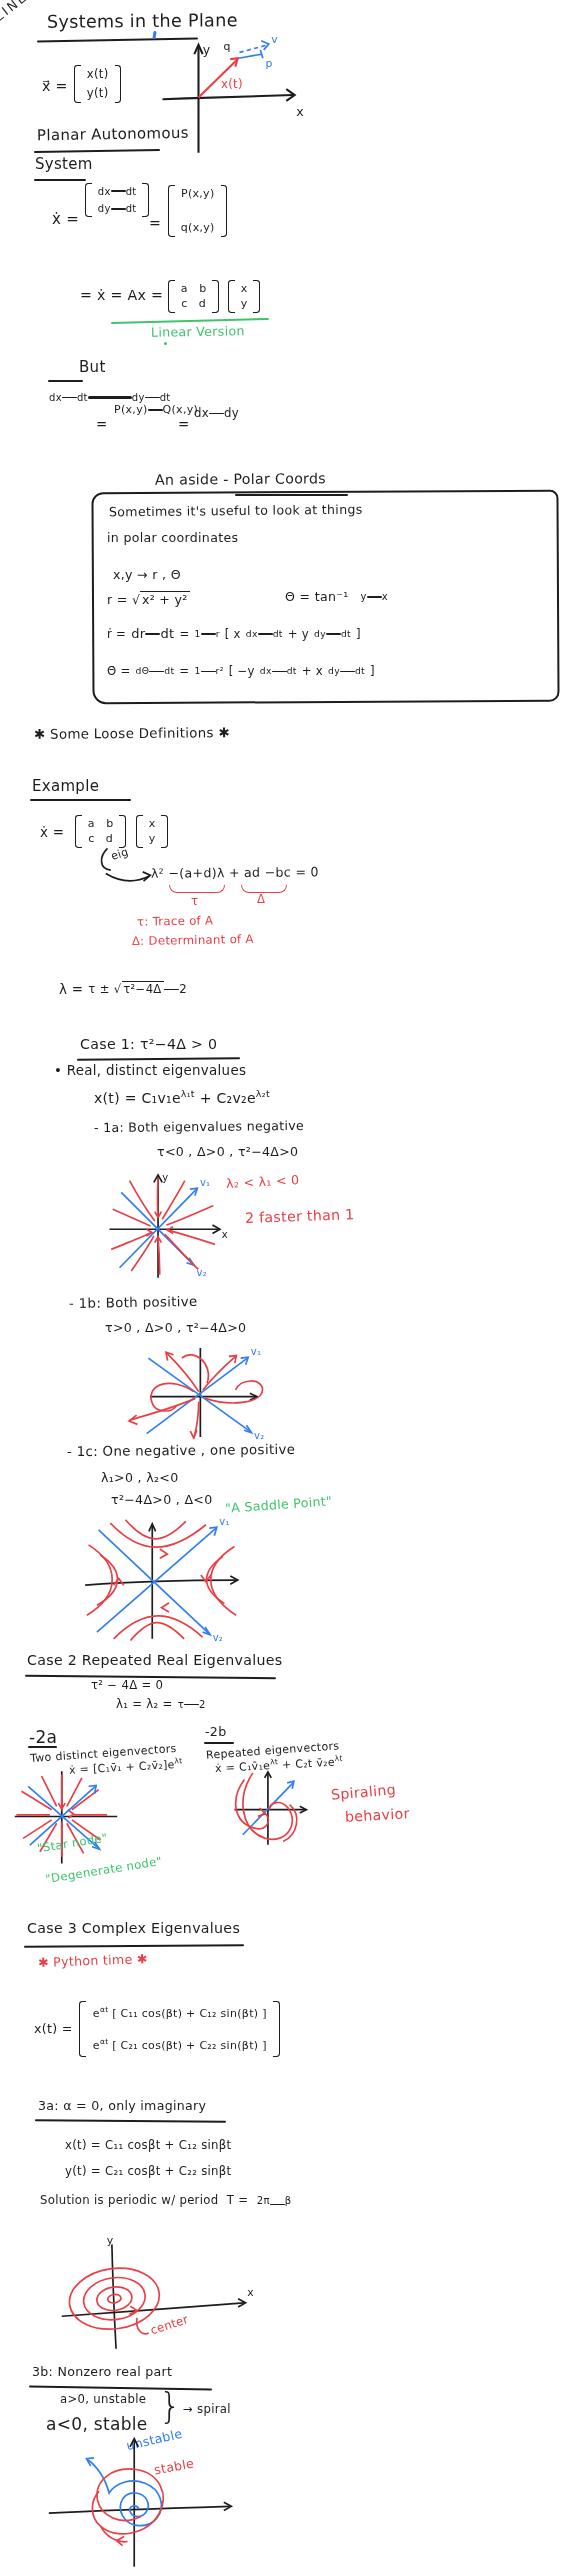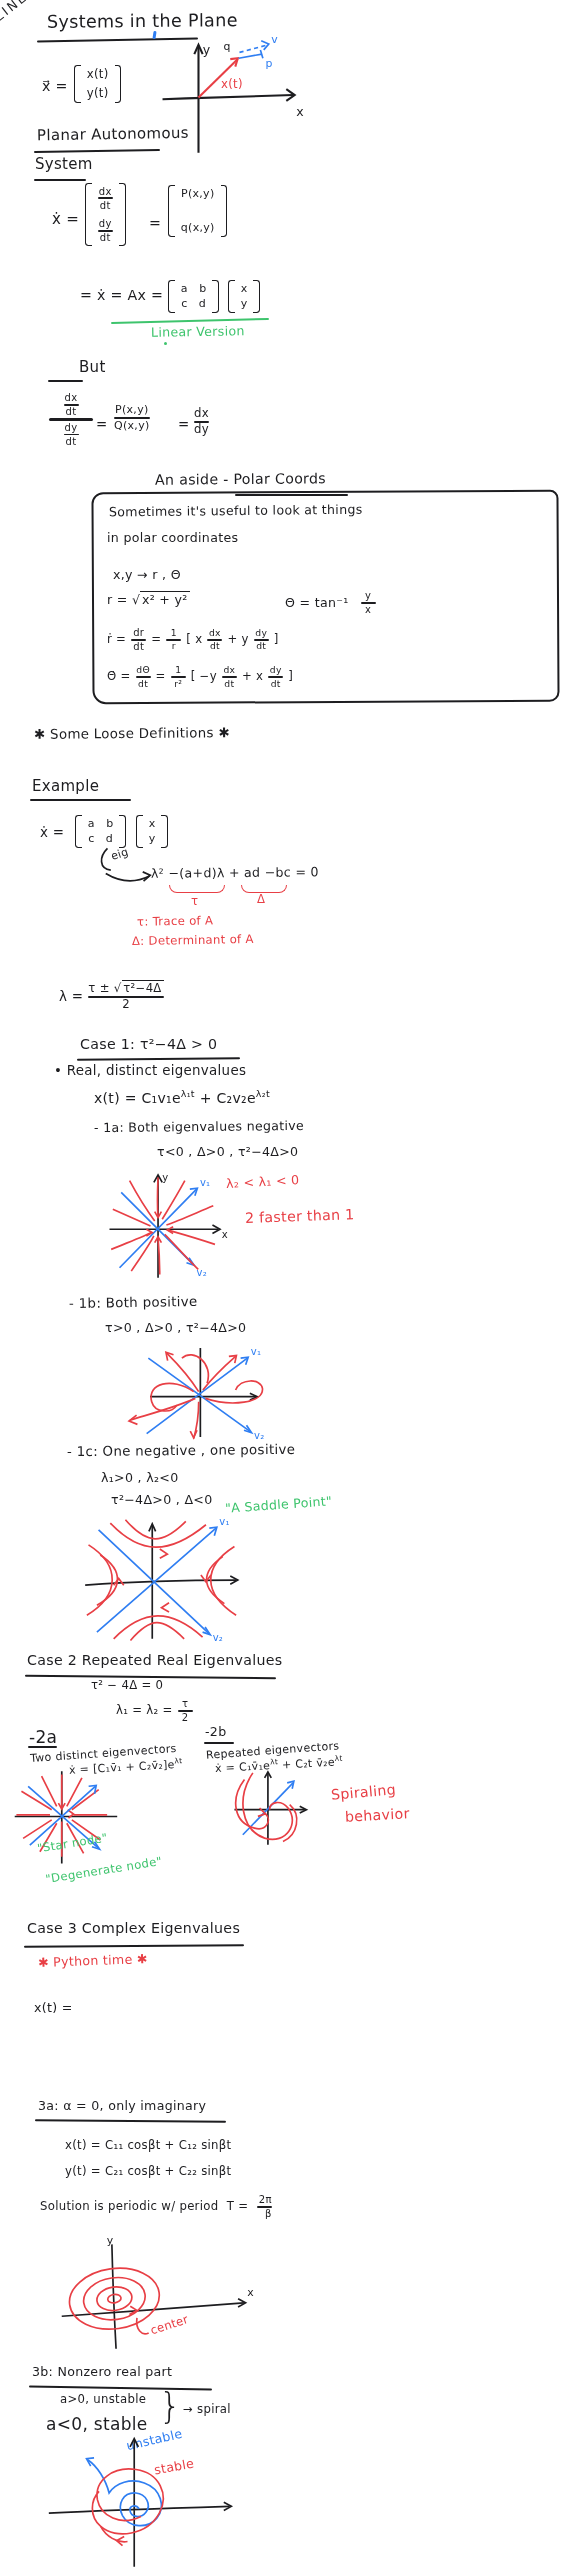--- a/index.html
+++ b/index.html
@@ -4,21 +4,21 @@
 <style>
   :root{ --ink:#1d1d20; --red:#e83f45; --blue:#2f7ef2; --green:#3ec46d; }
   html,body{margin:0;padding:0;background:#fff;}
   .pg{position:relative;width:565px;height:2576px;background:#ffffff;overflow:hidden;
       font-family:"DejaVu Sans",sans-serif;color:var(--ink);}
   .hw{position:absolute;white-space:nowrap;line-height:1.12;letter-spacing:0.3px;}
   .red{color:var(--red);} .blue{color:var(--blue);} .green{color:var(--green);}
   .hline{position:absolute;height:1.7px;background:var(--ink);border-radius:1.7px;}
   .hline.green{background:var(--green);}
   .tick{position:absolute;border-radius:1.7px;}
-  .frac{display:inline-flex;flex-direction:column;align-items:center;vertical-align:middle;}
+  .frac{display:inline-flex;flex-direction:row;align-items:center;vertical-align:middle;}
   .frac .bar{height:1.7px;background:currentColor;width:100%;min-width:15px;margin:0.8px 0;border-radius:1.7px;}
   .frac .bar.thick{height:2.5px;}
   .mat{display:inline-flex;align-items:stretch;}
   .mat .bkl{width:5.9px;border:1.7px solid currentColor;border-right:none;border-radius:3.4px 0 0 3.4px;}
   .mat .bkr{width:5.9px;border:1.7px solid currentColor;border-left:none;border-radius:0 3.4px 3.4px 0;}
   .mat .cells{display:flex;flex-direction:column;justify-content:space-around;align-items:center;padding:2.5px 5.9px;gap:3.4px;}
   .mat .cells span{white-space:pre;}
   .rad{border-top:1.7px solid currentColor;padding:0 2.5px 0 1.7px;}
   .row{display:flex;align-items:center;gap:5px;}
   .ubrace{position:absolute;height:6.7px;border:1.7px solid var(--red);border-top:none;border-radius:0 0 8.4px 8.4px;}
@@ -156,21 +156,21 @@
     <span>Θ = tan⁻¹</span>
     <span class="frac" style="font-size:10px;">
         <span>y</span>
         <span class="bar"></span>
         <span>x</span>
       </span>
   </div>
 
   <div class="hw row" style="left:107px;top:627px;font-size:11.7px;">
     <span>ṙ =</span>
-    <span class="frac" style="font-size:10px;justify-content:space-between;">
+    <span class="frac" style="font-size:13px;justify-content:space-between;">
         <span>dr</span>
         <span class="bar"></span>
         <span>dt</span>
       </span>
     <span>=</span>
     <span class="frac" style="font-size:9.2px;">
         <span>1</span>
         <span class="bar"></span>
         <span>r</span>
       </span>
@@ -395,20 +395,28 @@
   </svg>
   <div class="hw red" style="left:331px;top:1785px;font-size:14.2px;transform:rotate(-5deg);">Spiraling</div>
   <div class="hw red" style="left:345px;top:1808px;font-size:14.2px;transform:rotate(-3deg);">behavior</div>
 
   <div class="hw" style="left:27px;top:1921px;font-size:14.2px;">Case 3  Complex Eigenvalues</div>
   <div class="hline" style="left:23.5px;top:1945px;width:220px;transform:rotate(-.4deg);"></div>
   <div class="hw red" style="left:38px;top:1954px;font-size:12.6px;transform:rotate(-2deg);">✱ Python time ✱</div>
 
   <div class="hw row" style="left:34px;top:2001px;font-size:11px;gap:6.7px;">
     <span style="font-size:12.6px;">x(t) =</span>
+    <span class="mat">
+      <span class="bkl"></span>
+      <span class="cells" style="gap:18.4px;padding:5px 6.7px;align-items:flex-start;">
+        <span><span>e</span><sup>αt</sup><span> [ C₁₁ cos(βt) + C₁₂ sin(βt) ]</span></span>
+        <span><span>e</span><sup>αt</sup><span> [ C₂₁ cos(βt) + C₂₂ sin(βt) ]</span></span>
+      </span>
+      <span class="bkr"></span>
+    </span>
   </div>
 
   <div class="hw" style="left:38px;top:2099px;font-size:12.6px;">3a: α = 0, only imaginary</div>
   <div class="hline" style="left:35px;top:2120px;width:191px;transform:rotate(.4deg);"></div>
   <div class="hw" style="left:65px;top:2139px;font-size:11.7px;">x(t) = C₁₁ cosβt + C₁₂ sinβt</div>
   <div class="hw" style="left:65px;top:2165px;font-size:11.7px;">y(t) = C₂₁ cosβt + C₂₂ sinβt</div>
   <div class="hw row" style="left:40px;top:2194px;font-size:11.7px;gap:8.4px;">
     <span>Solution is periodic w/ period</span>
     <span>T =</span>
     <span class="frac" style="font-size:10px;align-items:flex-end;">

